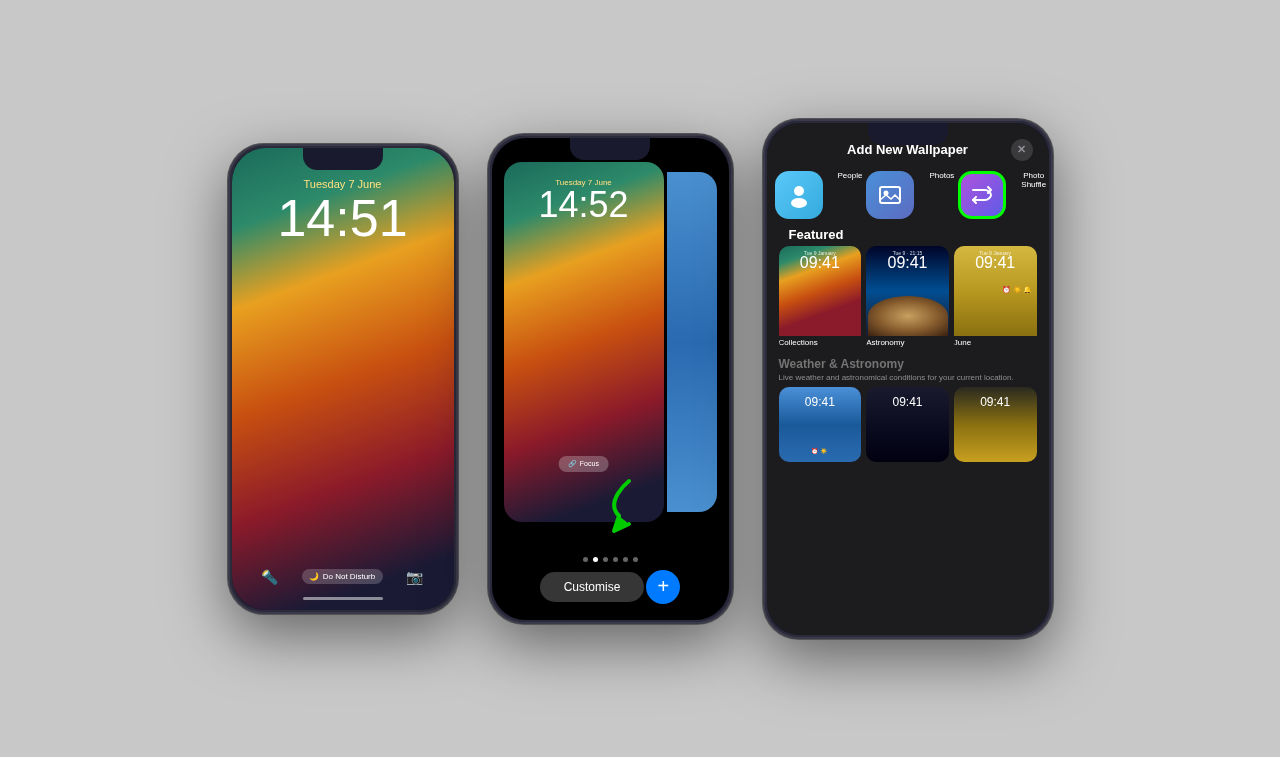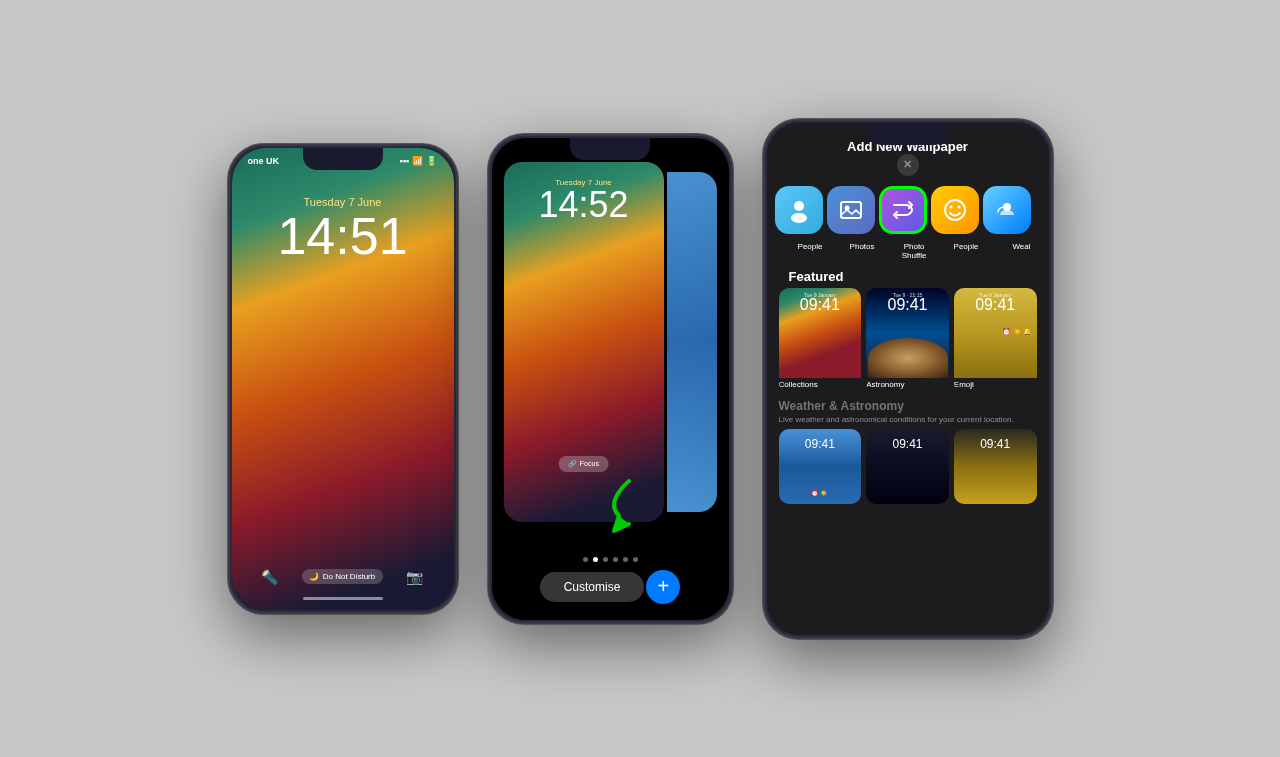--- a/index.html
+++ b/index.html
@@ -321,21 +321,20 @@
       position: relative;
       display: flex;
       flex-direction: column;
     }
 
     .screen3-header {
       display: flex;
       align-items: center;
       justify-content: space-between;
       padding: 16px 16px 10px;
-      flex-direction: column;
     }
 
     .screen3-title {
       color: white;
       font-size: 13px;
       font-weight: 600;
       text-align: center;
       flex: 1;
     }
 
@@ -358,23 +357,23 @@
 
     .wallpaper-types {
       display: flex;
       padding: 0 8px;
       gap: 4px;
       overflow-x: hidden;
     }
 
     .wallpaper-type {
       display: flex;
-      flex-direction: column;
-      align-items: flex-end;
-      gap: 8px;
+      flex-direction: row;
+      align-items: flex-start;
+      gap: 15px;
       flex-shrink: 0;
     }
 
     .type-icon {
       width: 48px;
       height: 48px;
       border-radius: 14px;
       display: flex;
       align-items: center;
       justify-content: center;
@@ -537,28 +536,20 @@
 <div class="container">
 
   <div class="iphone">
     <div class="btn-silent"></div>
     <div class="btn-volume-up"></div>
     <div class="btn-volume-down"></div>
     <div class="btn-power"></div>
     <div class="iphone-inner">
       <div class="notch"></div>
       <div class="screen1">
-        <div class="screen1-status">
-          <span>one UK</span>
-          <div style="display:flex;gap:3px;align-items:center;">
-            <span>▪▪▪</span>
-            <span>📶</span>
-            <span>🔋</span>
-          </div>
-        </div>
         <div class="screen1-date">Tuesday 7 June</div>
         <div class="screen1-time">14:51</div>
         <div class="screen1-bottom">
           <div class="screen1-actions">
             <span class="action-icon">🔦</span>
             <div class="dnd-pill">
               <span>🌙</span>
               <span>Do Not Disturb</span>
             </div>
             <span class="action-icon">📷</span>
@@ -710,21 +701,21 @@
           <div class="featured-item">
             <div class="featured-preview fp-color">
               <div class="fp-mini-date">Tue 9 January</div>
               <div class="fp-time">09:41</div>
               <div style="position:absolute;top:40px;right:4px;display:flex;gap:2px;">
                 <span style="font-size:7px;">⏰</span>
                 <span style="font-size:7px;">☀️</span>
                 <span style="font-size:7px;">🔔</span>
               </div>
             </div>
-            <div class="featured-label">Emoji</div>
+            <div class="featured-label">June</div>
           </div>
         </div>
 
         <div class="weather-section-title">Weather &amp; Astronomy</div>
         <div class="weather-desc">Live weather and astronomical conditions for your current location.</div>
         <div class="weather-grid">
           <div class="weather-item wi-1">
             <div class="wi-time">09:41</div>
             <div style="position:absolute;bottom:8px;left:50%;transform:translateX(-50%);display:flex;gap:2px;">
               <span style="font-size:6px;color:white;">⏰</span>

